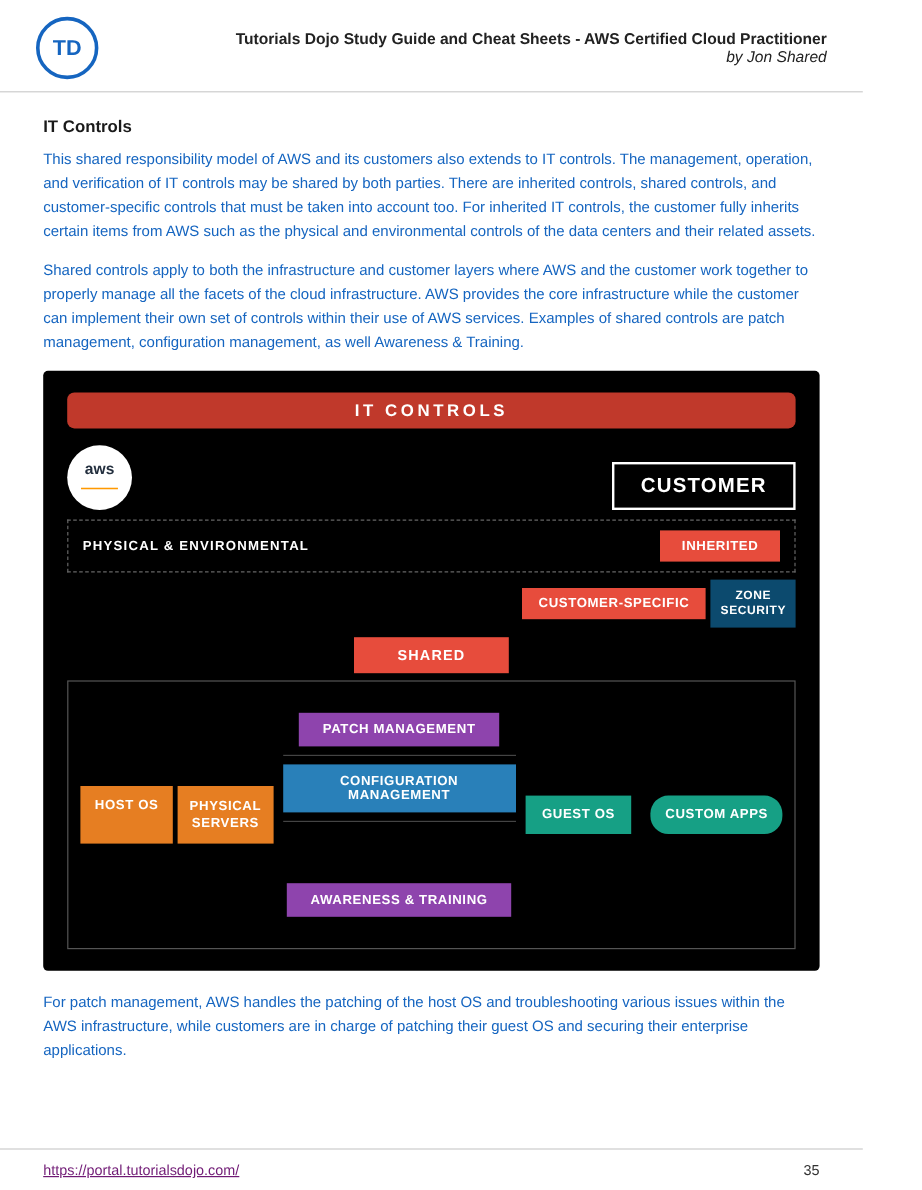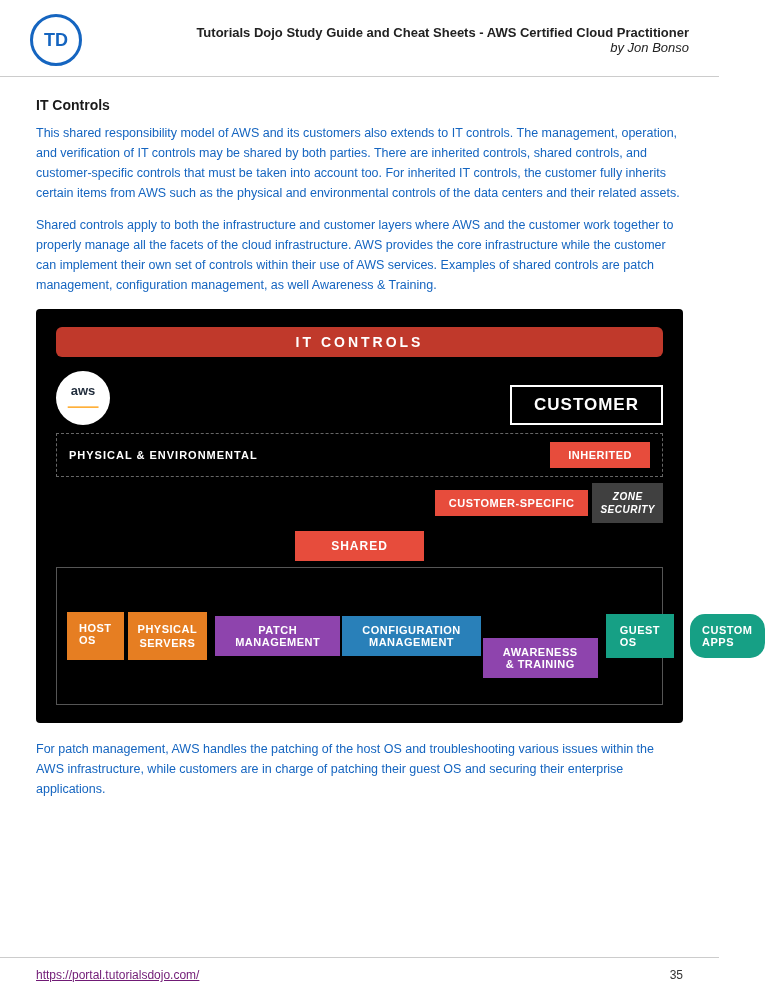--- a/index.html
+++ b/index.html
@@ -161,29 +161,28 @@
     }
     .customer-specific-box {
       background: #e74c3c;
       color: #fff;
       font-size: 11px;
       font-weight: bold;
       padding: 7px 14px;
       letter-spacing: 0.5px;
     }
     .zone-security-box {
-      background: #404040;
+      background: #0c4a6e;
       color: #fff;
       font-size: 10px;
       font-weight: bold;
       padding: 7px 8px;
       text-align: center;
       letter-spacing: 0.5px;
       line-height: 1.3;
-      font-style: italic;
     }
     
     .shared-row {
       display: flex;
       justify-content: center;
       margin-bottom: 6px;
     }
     .shared-box {
       background: #e74c3c;
       color: #fff;
@@ -294,38 +293,38 @@
     }
     
     .inner-main-row {
       display: flex;
       align-items: center;
       justify-content: space-between;
     }
     .inner-center-col {
       flex: 1;
       display: flex;
-      flex-direction: row;
+      flex-direction: column;
       align-items: center;
       gap: 1px;
       padding: 16px 8px;
     }
   </style>
 </head>
 <body>
 
 <div class="page">
 
   <div class="header">
     <div class="logo-circle">
       <span>TD</span>
     </div>
     <div class="header-title">
       <div class="main-title">Tutorials Dojo Study Guide and Cheat Sheets - AWS Certified Cloud Practitioner</div>
-      <div class="sub-title">by Jon Bonso</div>
+      <div class="sub-title">by Jon Shared</div>
     </div>
   </div>
 
   <div class="content">
     <div class="section-title">IT Controls</div>
     <div class="body-text">This shared responsibility model of AWS and its customers also extends to IT controls. The management, operation, and verification of IT controls may be shared by both parties. There are inherited controls, shared controls, and customer-specific controls that must be taken into account too. For inherited IT controls, the customer fully inherits certain items from AWS such as the physical and environmental controls of the data centers and their related assets.</div>
     <div class="body-text">Shared controls apply to both the infrastructure and customer layers where AWS and the customer work together to properly manage all the facets of the cloud infrastructure. AWS provides the core infrastructure while the customer can implement their own set of controls within their use of AWS services. Examples of shared controls are patch management, configuration management, as well Awareness &amp; Training.</div>
 
     <div class="diagram-container">
       <div class="diagram-title-bar">IT CONTROLS</div>

